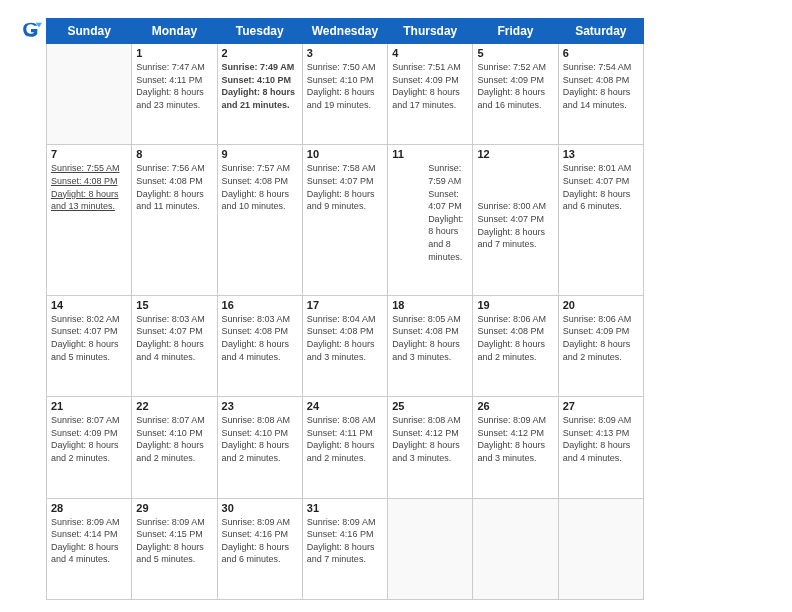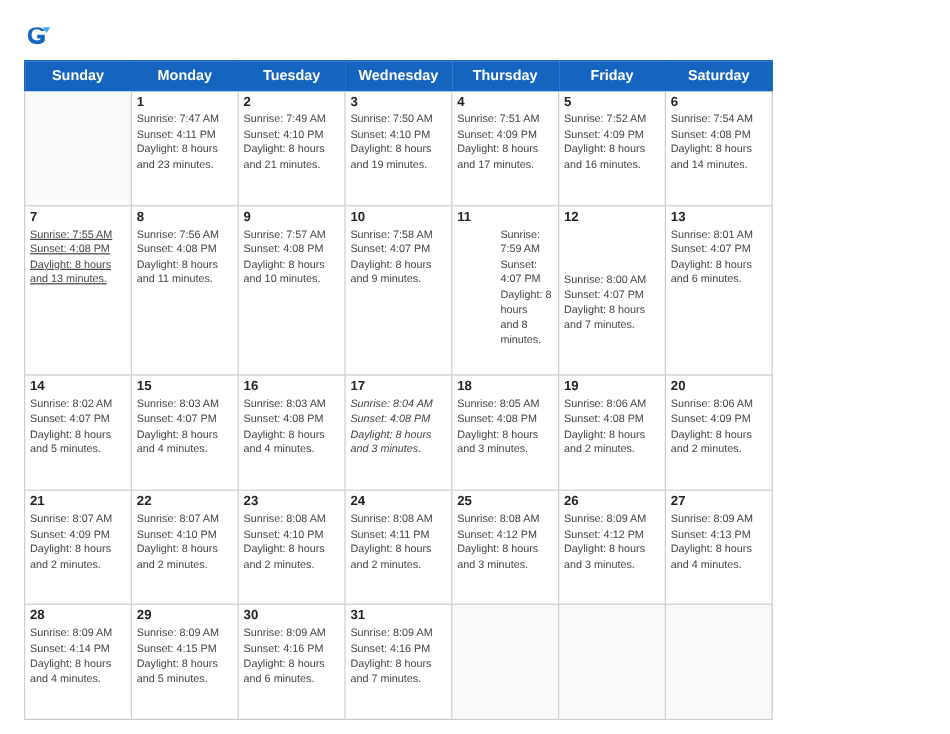--- a/index.html
+++ b/index.html
@@ -8,21 +8,21 @@
       height: 612px;
       background: #fff;
       font-family: Arial, sans-serif;
       overflow: hidden;
     }
     .page {
       width: 664px;
       height: 612px;
       padding: 18px 20px 12px 20px;
       display: flex;
-      flex-direction: column;
+      flex-direction: row;
     }
     .header {
       display: flex;
       justify-content: space-between;
       align-items: flex-start;
       margin-bottom: 10px;
     }
     .logo {
       display: flex;
       align-items: center;
@@ -139,21 +139,21 @@
           <td class="empty-cell"></td>
           <td>
             <span class="day-num">1</span>
             <div class="day-info" style="white-space: pre-line;">Sunrise: 7:47 AM
 Sunset: 4:11 PM
 Daylight: 8 hours
 and 23 minutes.</div>
           </td>
           <td>
             <span class="day-num">2</span>
-            <div class="day-info" style="white-space: pre-line;">Sunrise: 7:49 AM
+            <div class="day-info" style="white-space: pre-line; font-weight: bold;">Sunrise: 7:49 AM
 Sunset: 4:10 PM
 Daylight: 8 hours
 and 21 minutes.</div>
           </td>
           <td>
             <span class="day-num">3</span>
             <div class="day-info" style="white-space: pre-line;">Sunrise: 7:50 AM
 Sunset: 4:10 PM
 Daylight: 8 hours
 and 19 minutes.</div>
@@ -248,21 +248,21 @@
           </td>
           <td>
             <span class="day-num">16</span>
             <div class="day-info" style="white-space: pre-line;">Sunrise: 8:03 AM
 Sunset: 4:08 PM
 Daylight: 8 hours
 and 4 minutes.</div>
           </td>
           <td>
             <span class="day-num">17</span>
-            <div class="day-info" style="white-space: pre-line; font-style: italic;">Sunrise: 8:04 AM
+            <div class="day-info" style="white-space: pre-line;">Sunrise: 8:04 AM
 Sunset: 4:08 PM
 Daylight: 8 hours
 and 3 minutes.</div>
           </td>
           <td>
             <span class="day-num">18</span>
             <div class="day-info" style="white-space: pre-line;">Sunrise: 8:05 AM
 Sunset: 4:08 PM
 Daylight: 8 hours
 and 3 minutes.</div>

